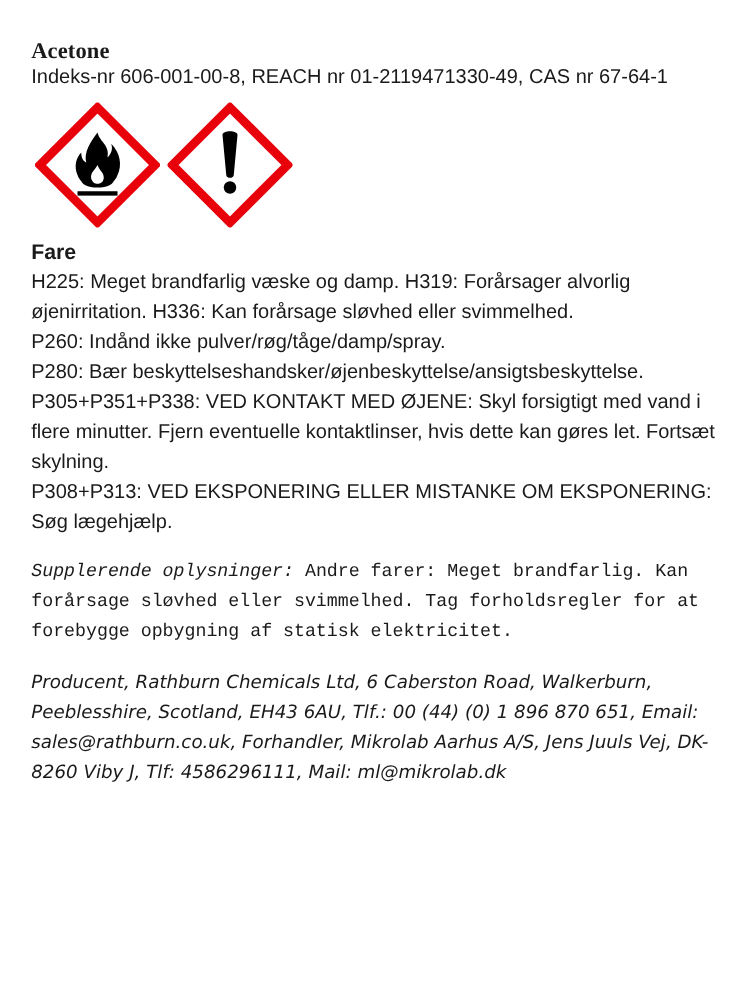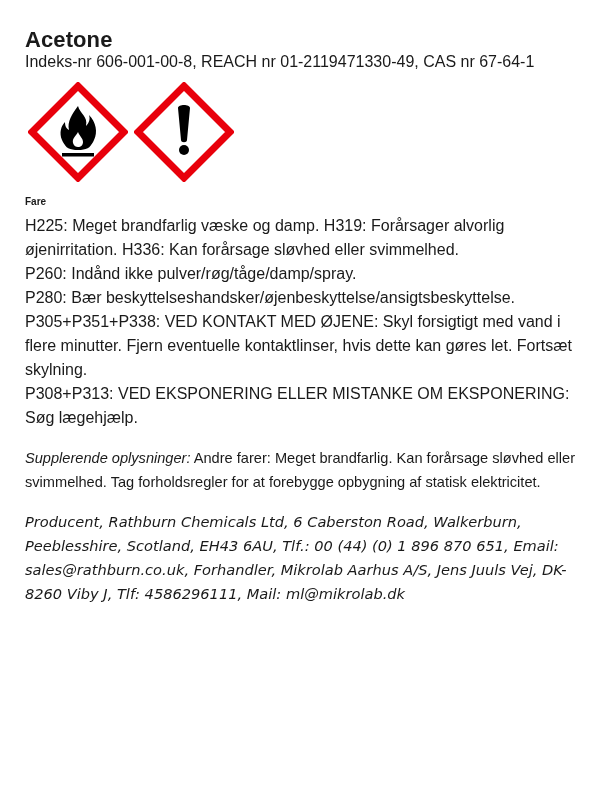--- a/index.html
+++ b/index.html
@@ -3,44 +3,44 @@
   <meta charset="utf-8">
   <style>
     html, body { margin: 0; padding: 0; background: #ffffff; }
     body {
       width: 600px; height: 787px; position: relative; overflow: hidden;
       color: #1a1a1a;
       font-family: "DejaVu Sans", sans-serif;
     }
     .page { position: absolute; left: 25px; top: 28px; width: 560px; }
     .title {
-      font-family: Liberation Sans, sans-serif;
-      font-weight: bold; font-size: 22px; line-height: 24px; margin: 0;
+      font-family: Liberation Serif, serif;
+      font-weight: bold; font-size: 18px; line-height: 24px; margin: 0;
       letter-spacing: 0.1px;
     }
     .ids {
       font-family: "Liberation Sans", sans-serif;
       font-size: 16px; line-height: 16px; margin: 2px 0 0 0; color: #1a1a1a;
     }
     .pictos { position: relative; height: 100px; margin-top: 12px; }
     .picto { position: absolute; top: 0; width: 100px; height: 100px; }
     .picto svg { width: 100px; height: 100px; display: block; }
     .picto.flame { left: 3px; }
     .picto.excl { left: 109px; }
     .signal {
       font-family: "Liberation Sans", sans-serif;
-      font-weight: bold; font-size: 10px; line-height: 24px; margin: 8px 0 0 0;
+      font-weight: bold; font-size: 17px; line-height: 24px; margin: 8px 0 0 0;
     }
     .hazards {
       font-family: "Liberation Sans", sans-serif;
       font-size: 16px; line-height: 24px; margin: 0;
     }
     .hazards p { margin: 0; }
     .supp {
-      font-family: Liberation Sans, sans-serif;
+      font-family: Liberation Mono, monospace;
       font-size: 14.6px; line-height: 24px; margin: 16px 0 0 0;
     }
     .supp em { font-style: italic; }
     .producer {
       font-family: "DejaVu Sans", sans-serif;
       font-style: italic; font-size: 14.6px; line-height: 24px; margin: 16px 0 0 0;
     }
   </style>
 </head>
 <body>

